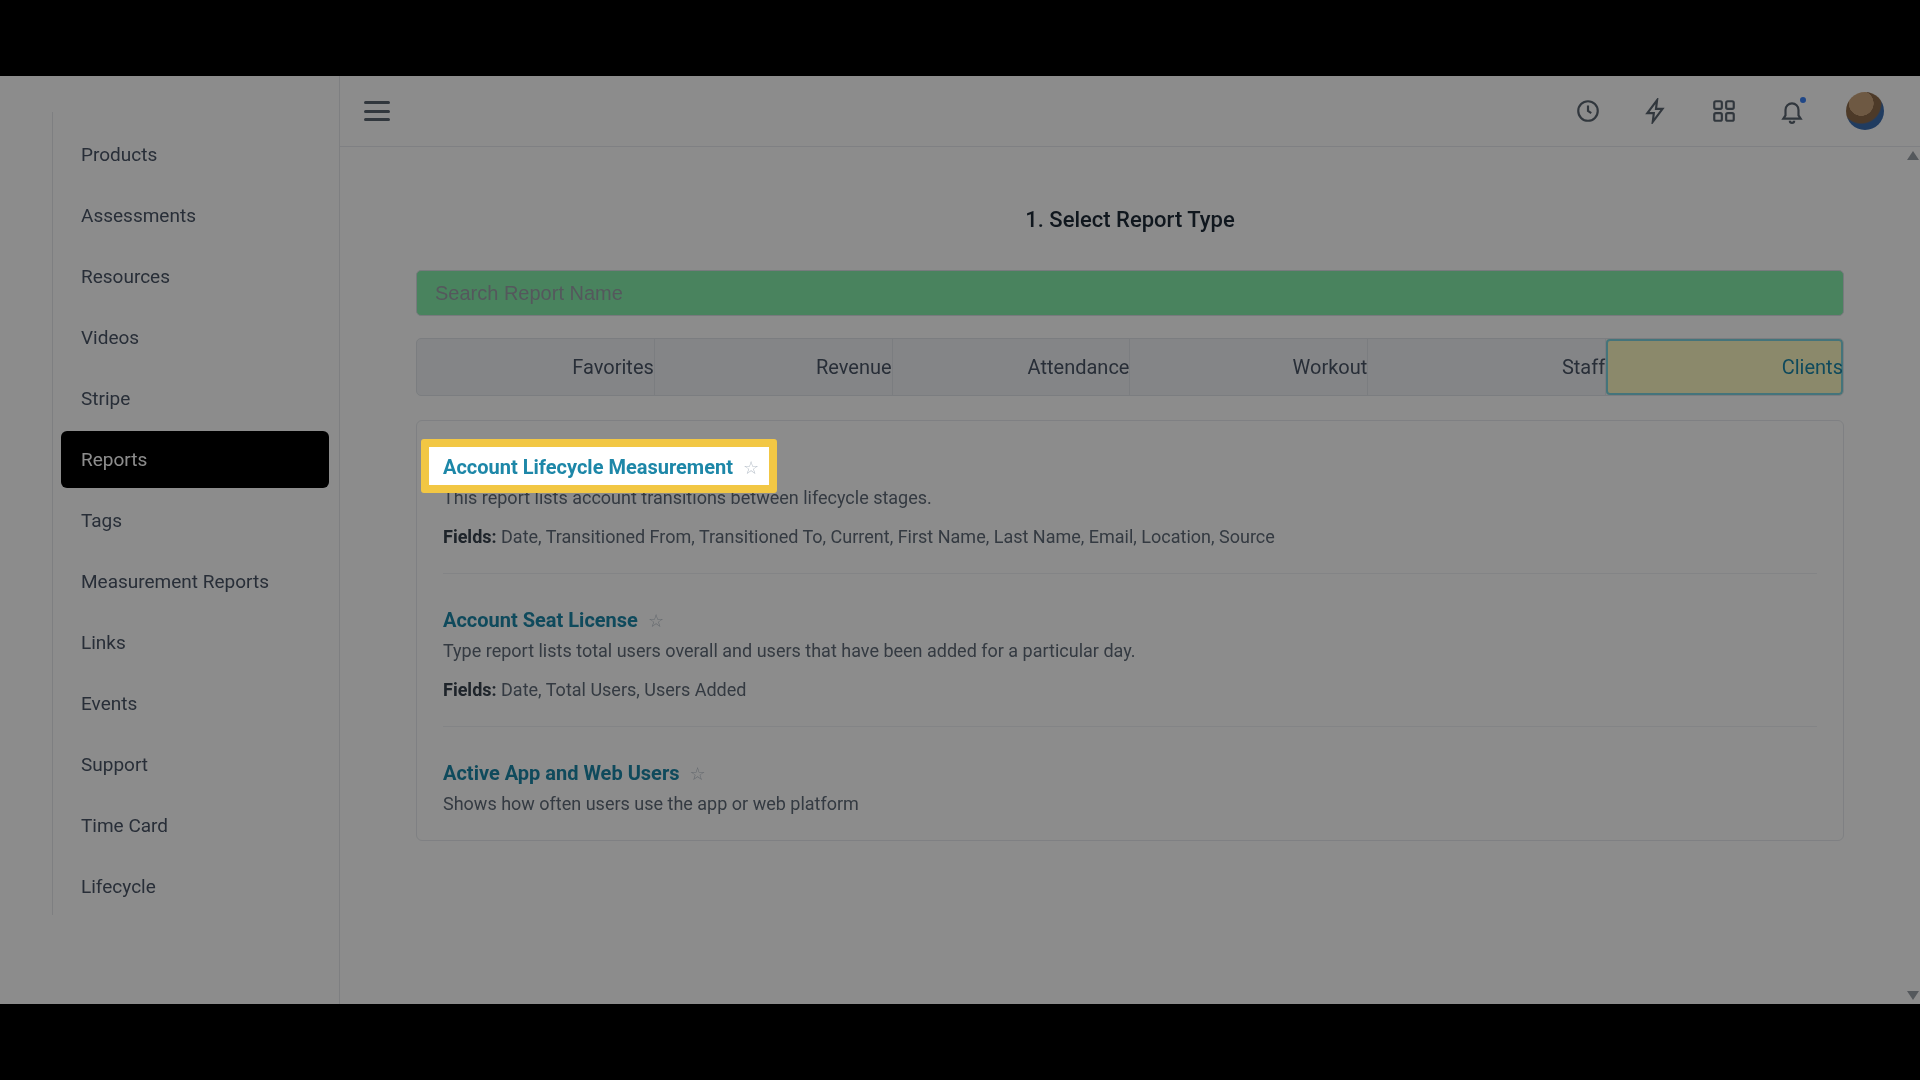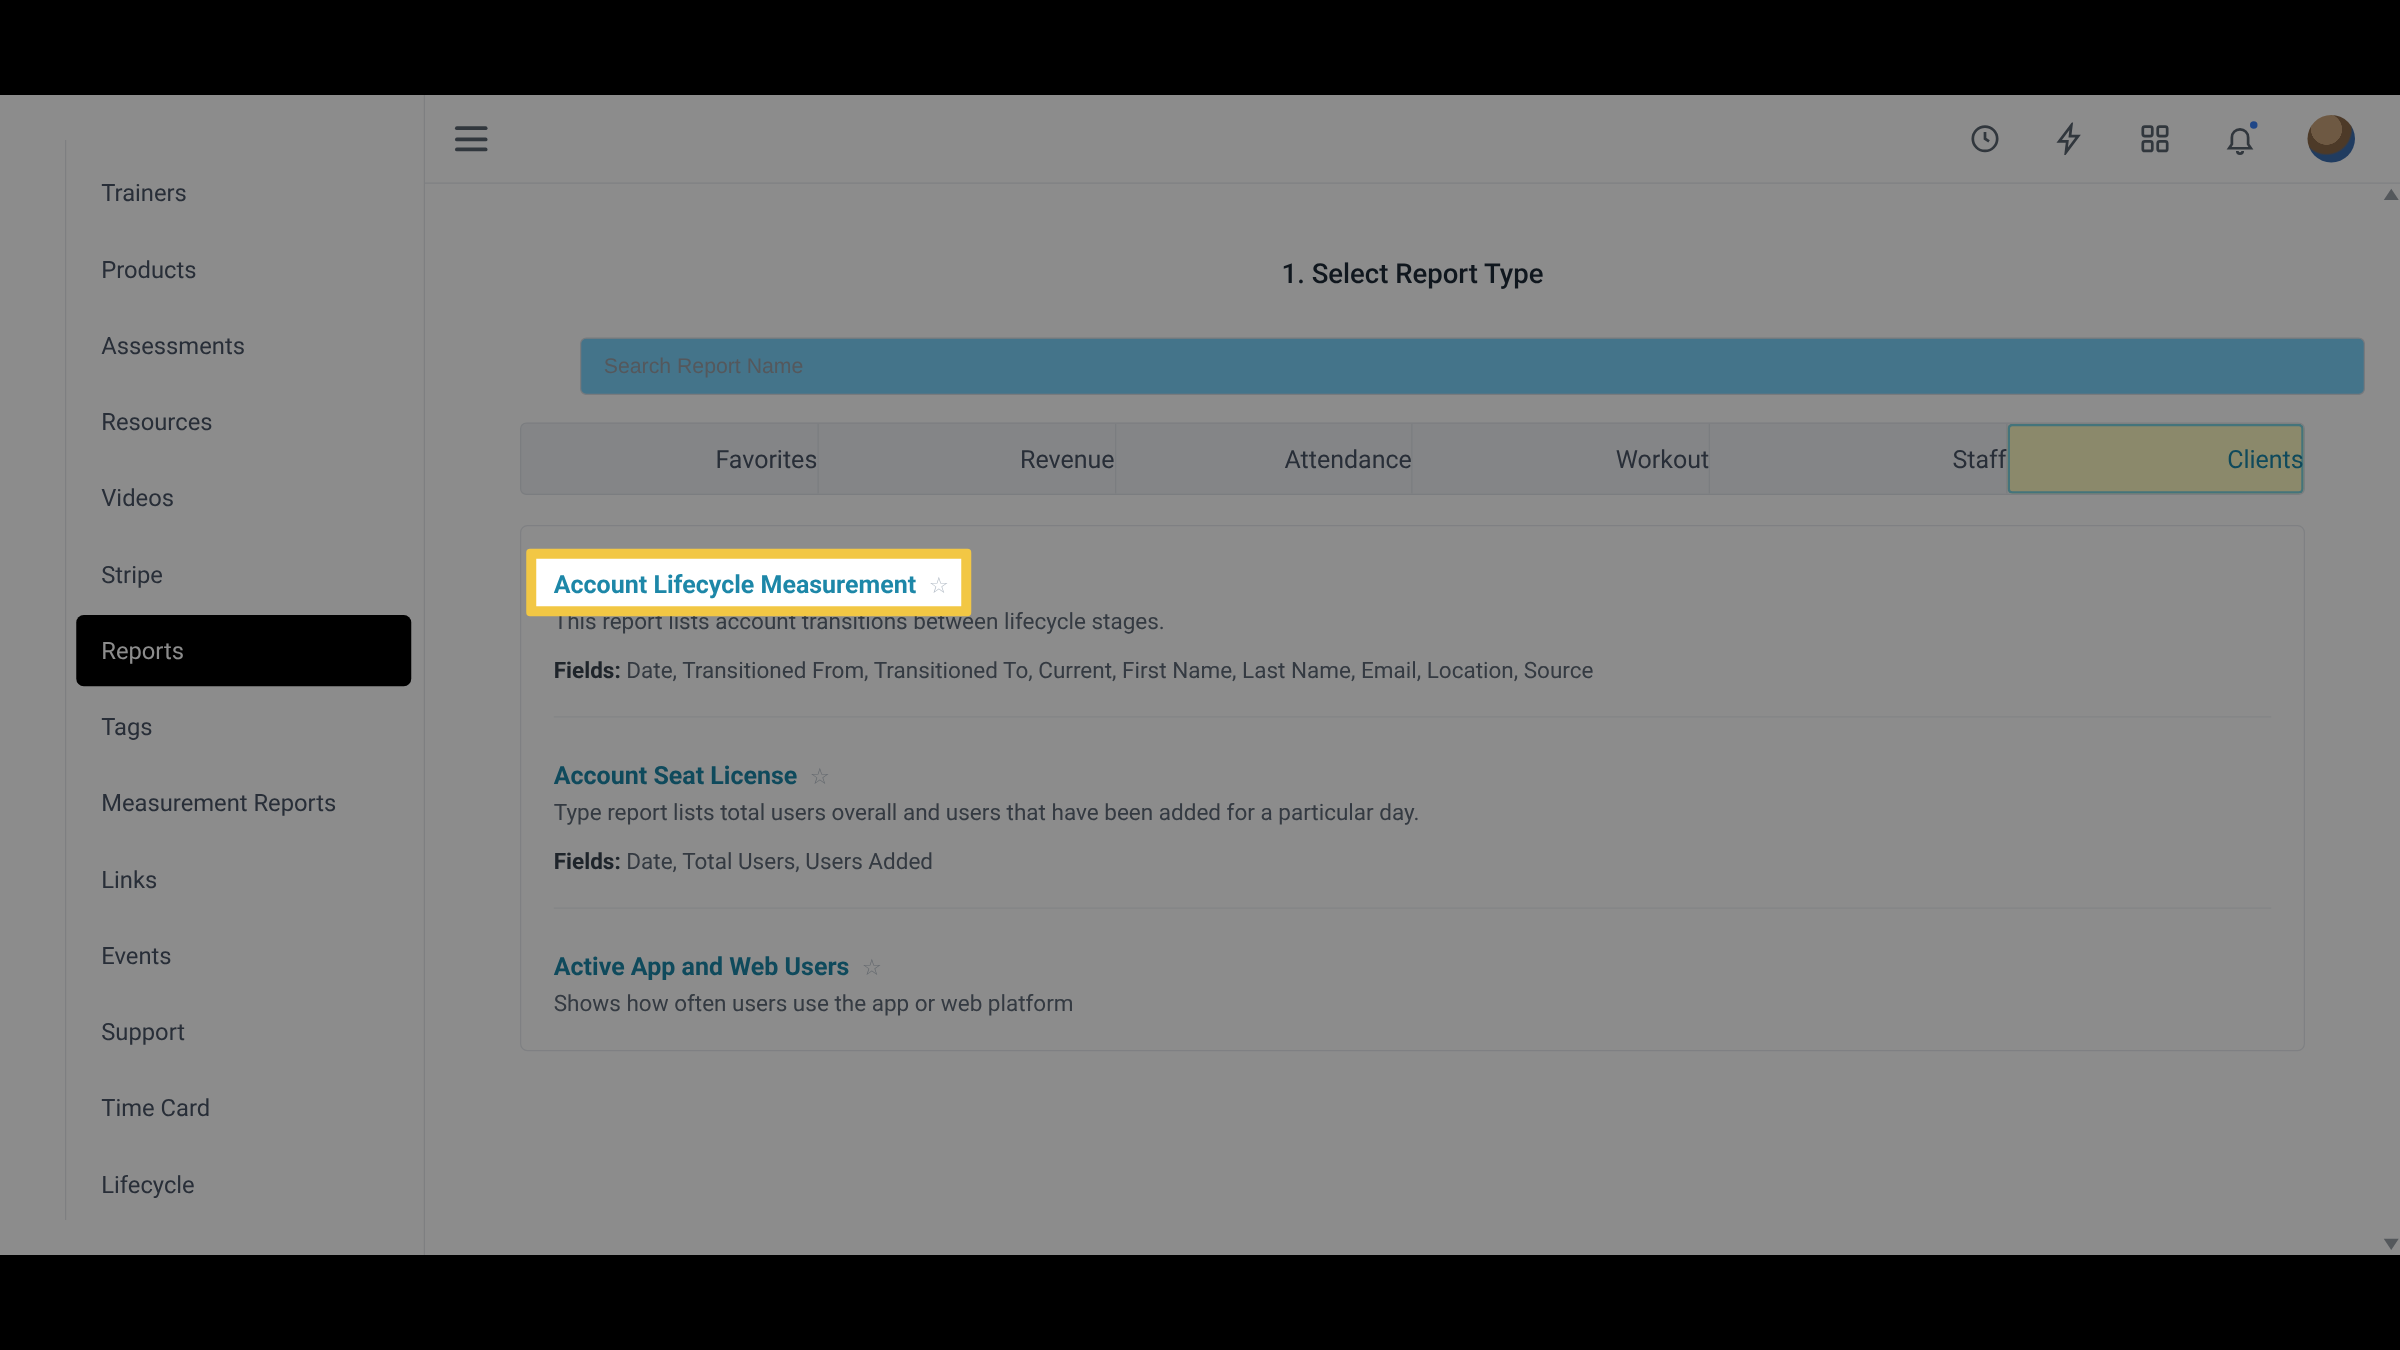--- a/index.html
+++ b/index.html
@@ -22,21 +22,21 @@
   .hamburger span { height:3px; background:#5a6470; border-radius:2px; }
   .topbar-spacer { flex:1; }
   .topbar-ico { width:28px; height:28px; margin-left:40px; color:#5a6470; display:flex; align-items:center; justify-content:center; cursor:pointer; position:relative; }
   .topbar-ico svg { width:26px; height:26px; stroke:#5a6470; fill:none; stroke-width:2; }
   .avatar { width:38px; height:38px; border-radius:50%; background: radial-gradient(circle at 40% 30%, #c9a27a 0 35%, #8d6b4a 36% 55%, #3b6db0 60% 100%); margin-left:40px; cursor:pointer; }
   .notif-dot { position:absolute; top:-2px; right:-2px; width:10px; height:10px; border-radius:50%; background:#3b82f6; border:2px solid #fff; }
 
   
   .content { flex:1; overflow:auto; padding:60px 76px 40px 76px; }
   .h1 { font-size:22px; color:#1e2a38; margin-bottom:38px; font-weight:500;text-align:center; }
-  .search { width:100%; height:46px; border:1px solid #d9dee4; border-radius:5px; padding:0 18px; font-size:17px; color:#555; background:#7dd3fc;margin-left:48px; }
+  .search { width:100%; height:46px; border:1px solid #d9dee4; border-radius:5px; padding:0 18px; font-size:20px; color:#555; background:#86efac; }
   .search::placeholder { color:#9aa0a8; }
 
   .tabs { display:flex; margin-top:22px; border:1px solid #e0e4e9; border-radius:5px; overflow:hidden; background:#f1f3f6; }
   .tab { flex:1; text-align:right; padding:16px 0; font-size:20px; color:#4a5566; border-right:1px solid #e0e4e9; cursor:pointer; }
   .tab:last-child { border-right:none; }
   .tab.active { color:#1d87a8; background:#fef9c3; box-shadow: inset 0 0 0 2px #7dd3e0; border-radius:4px; }
 
   .list { margin-top:24px; border:1px solid #e7eaee; border-radius:6px; padding:0 26px; }
   .report { padding:34px 0 26px 0; border-bottom:1px solid #eef1f4; }
   .report:last-child { border-bottom:none; }
@@ -64,21 +64,20 @@
 </head>
 <body>
 
 <div class="letterbox-top"></div>
 <div class="letterbox-bottom"></div>
 
 <div class="app">
 
   <nav class="sidebar">
     <div class="sidebar-inner">
-      <div class="side-item">Trainers</div>
       <div class="side-item">Products</div>
       <div class="side-item">Assessments</div>
       <div class="side-item">Resources</div>
       <div class="side-item">Videos</div>
       <div class="side-item">Stripe</div>
       <div class="side-item active">Reports</div>
       <div class="side-item">Tags</div>
       <div class="side-item">Measurement Reports</div>
       <div class="side-item">Links</div>
       <div class="side-item">Events</div>

